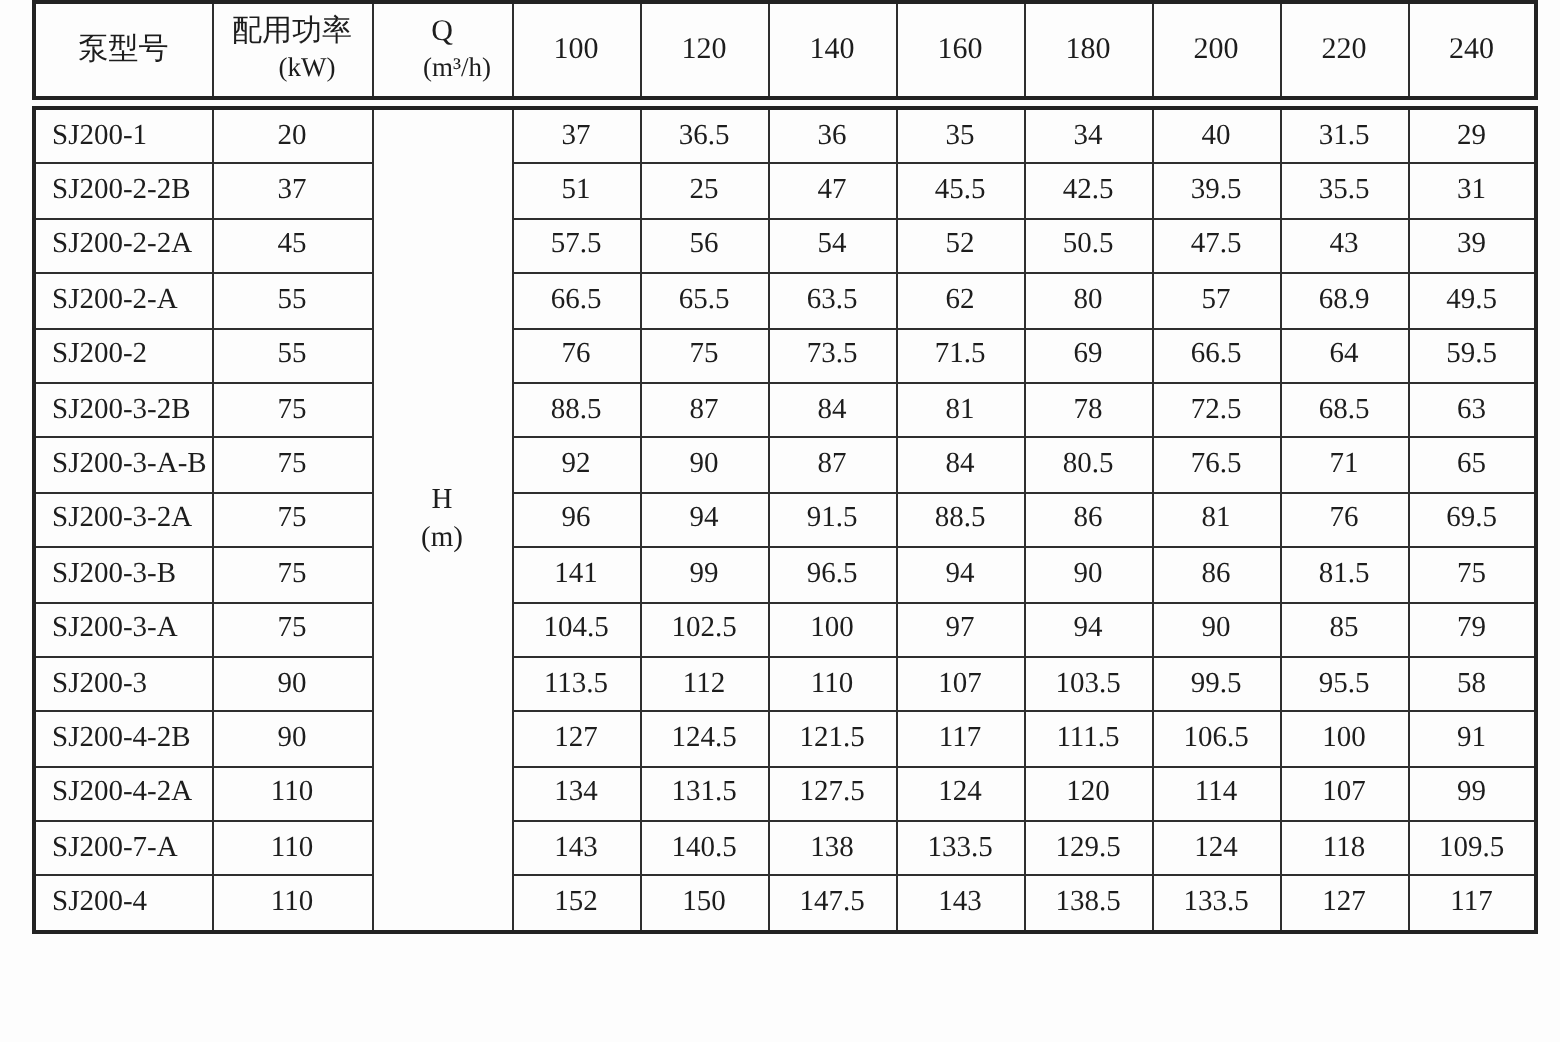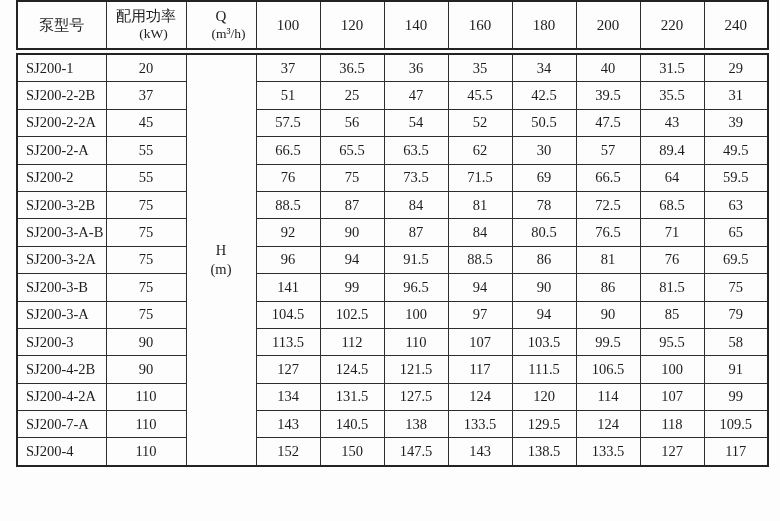--- a/index.html
+++ b/index.html
@@ -146,23 +146,23 @@
             <td>43</td>
             <td>39</td>
           </tr>
           <tr>
             <td class="model">SJ200-2-A</td>
             <td>55</td>
             <td>66.5</td>
             <td>65.5</td>
             <td>63.5</td>
             <td>62</td>
-            <td>30</td>
+            <td>80</td>
             <td>57</td>
-            <td>89.4</td>
+            <td>68.9</td>
             <td>49.5</td>
           </tr>
           <tr>
             <td class="model">SJ200-2</td>
             <td>55</td>
             <td>76</td>
             <td>75</td>
             <td>73.5</td>
             <td>71.5</td>
             <td>69</td>

